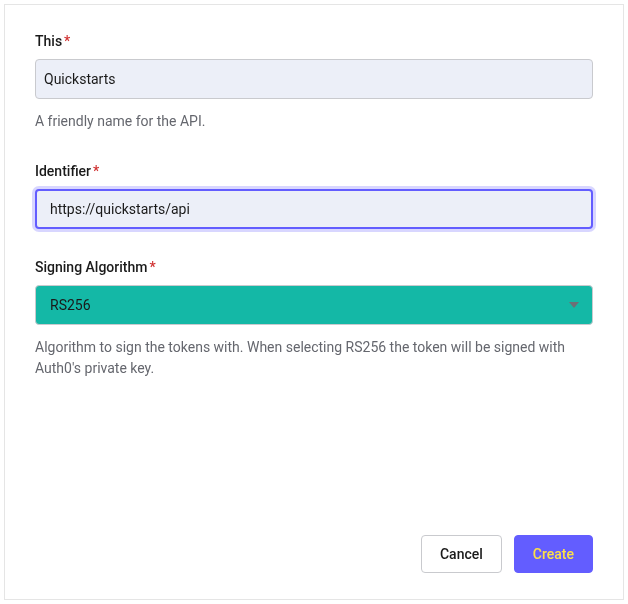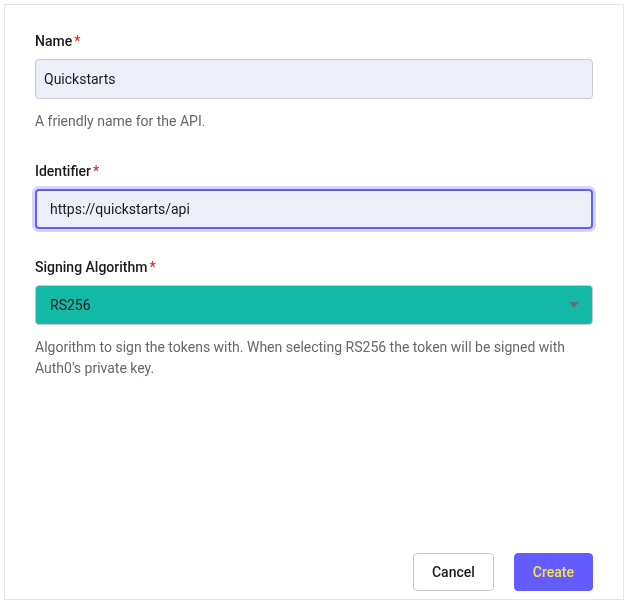--- a/index.html
+++ b/index.html
@@ -114,24 +114,24 @@
       pointer-events: none;
       color: #6e6e76;
     }
     .select-caret svg {
       width: 10px;
       height: 6px;
       display: block;
     }
     .modal-footer {
       position: absolute;
-      bottom: 8px;
+      bottom: 26px;
       right: 30px;
       display: flex;
-      gap: 20px;
+      gap: 12px;
     }
     .btn {
       padding: 10px 18px;
       font-size: 14px;
       font-weight: 500;
       border-radius: 4px;
       cursor: pointer;
       font-family: inherit;
     }
     .btn-secondary {
@@ -145,21 +145,21 @@
       color: #fde047;
     }
   </style>
 </head>
 <body>
 
 <div class="modal">
 
   <div class="form-group">
     <label class="form-label">
-      <span>Name</span><span class="required">*</span>
+      <span>This</span><span class="required">*</span>
     </label>
     <input type="text" class="text-input" value="Quickstarts" style="">
     <p class="help-text">A friendly name for the API.</p>
   </div>
 
   <div class="form-group">
     <label class="form-label">
       <span>Identifier</span><span class="required">*</span>
     </label>
     <input type="text" class="text-input focused" value="https://quickstarts/api" style="">

